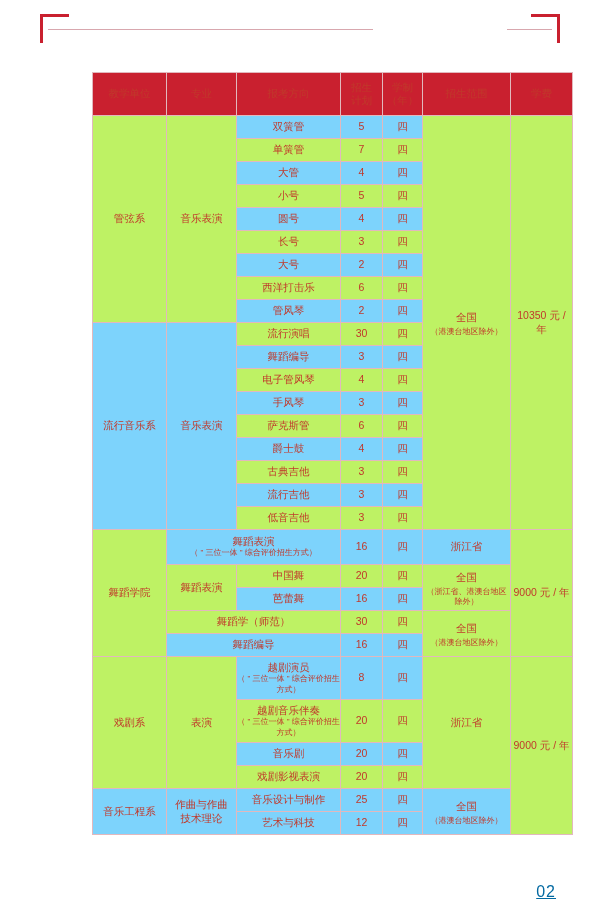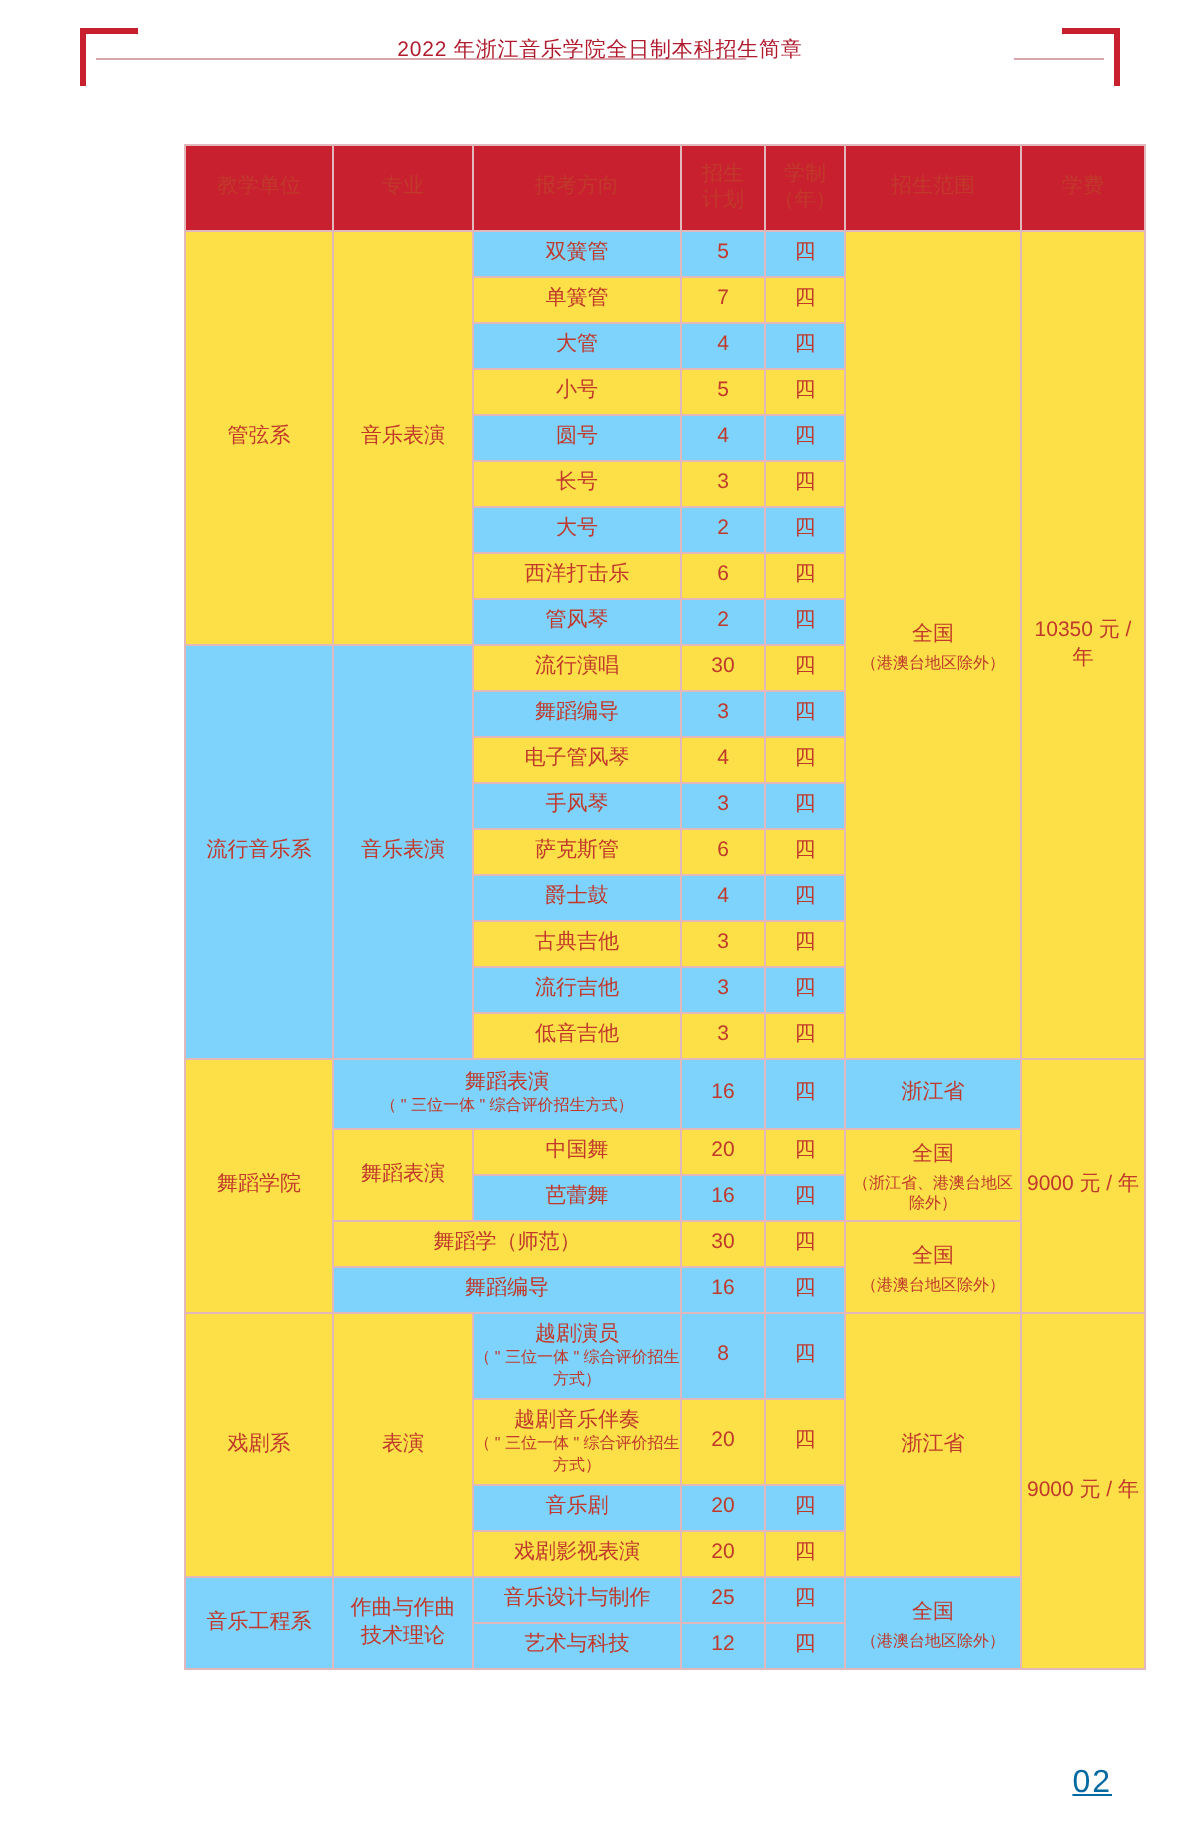--- a/index.html
+++ b/index.html
@@ -94,21 +94,21 @@
   .c-scope { width: 88px; }
   .c-fee { width: 62px; }
 
   tbody td {
     height: 22px;
   }
   td.shade {
     background: #7dd3fc;
   }
   td.plain {
-    background: #fde047;
+    background: #bef264;
   }
   .sub {
     font-size: 8px;
     display: block;
     line-height: 1.3;
     color: #c0392b;
   }
   .dir-main {
     display: block;
     font-size: 10.5px;
@@ -145,23 +145,20 @@
 </head>
 <body>
 
 <div class="page">
 
   <div class="corner tl"></div>
   <div class="corner tr"></div>
   <div class="header-rule-left"></div>
   <div class="header-rule-right"></div>
 
-  <div class="header">
-    <div class="header-title">2022 年浙江音乐学院全日制本科招生简章</div>
-  </div>
 
   <div class="table-wrap">
     <table class="main">
       <colgroup>
         <col class="c-unit">
           <col class="c-major">
           <col class="c-dir">
         <col class="c-plan">
           <col class="c-years">
           <col class="c-scope">

